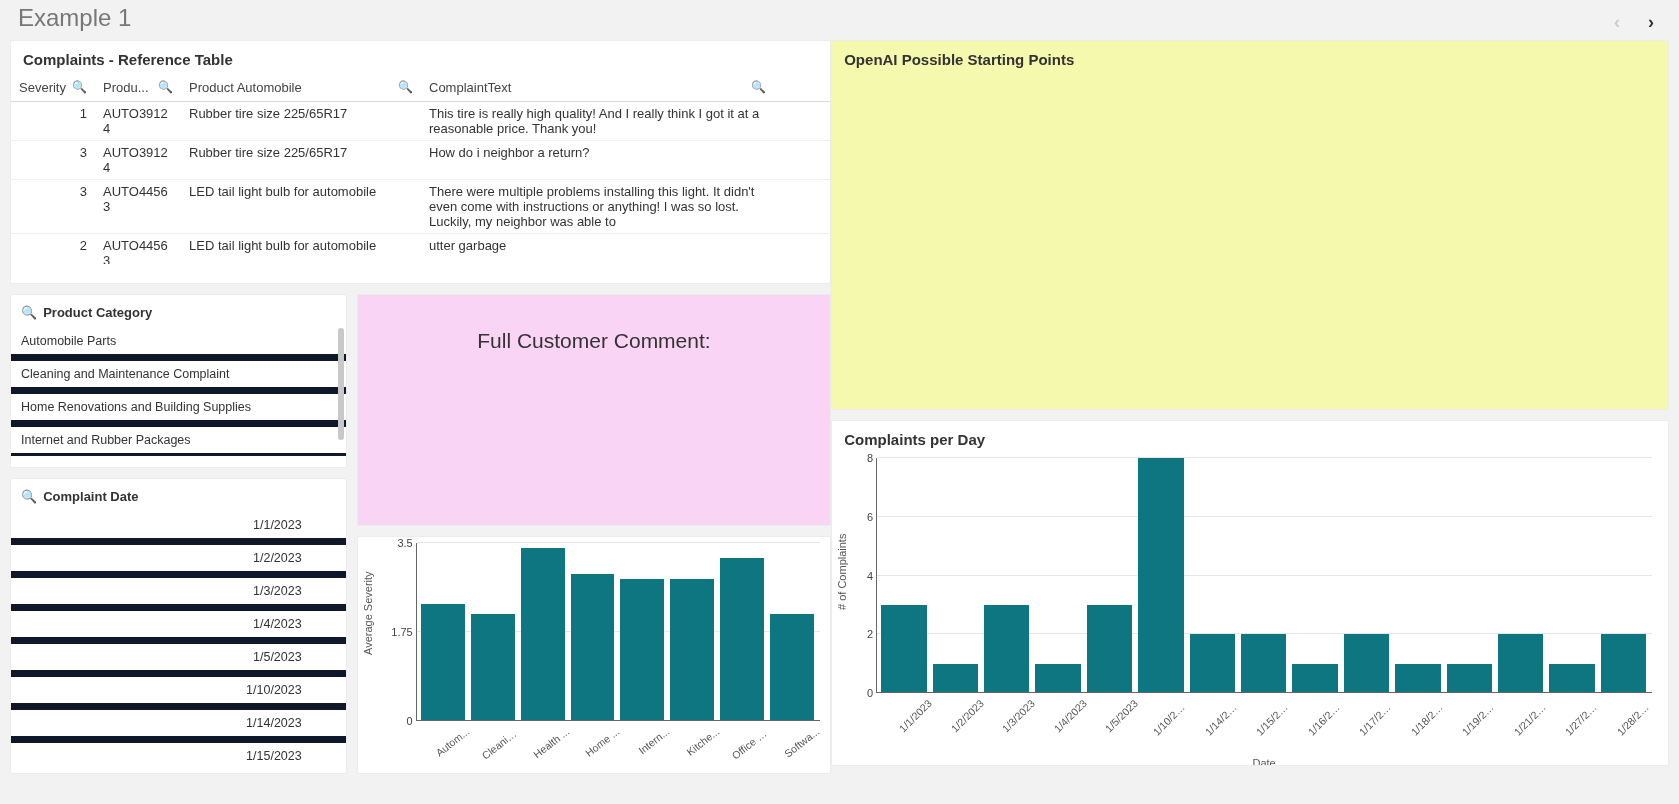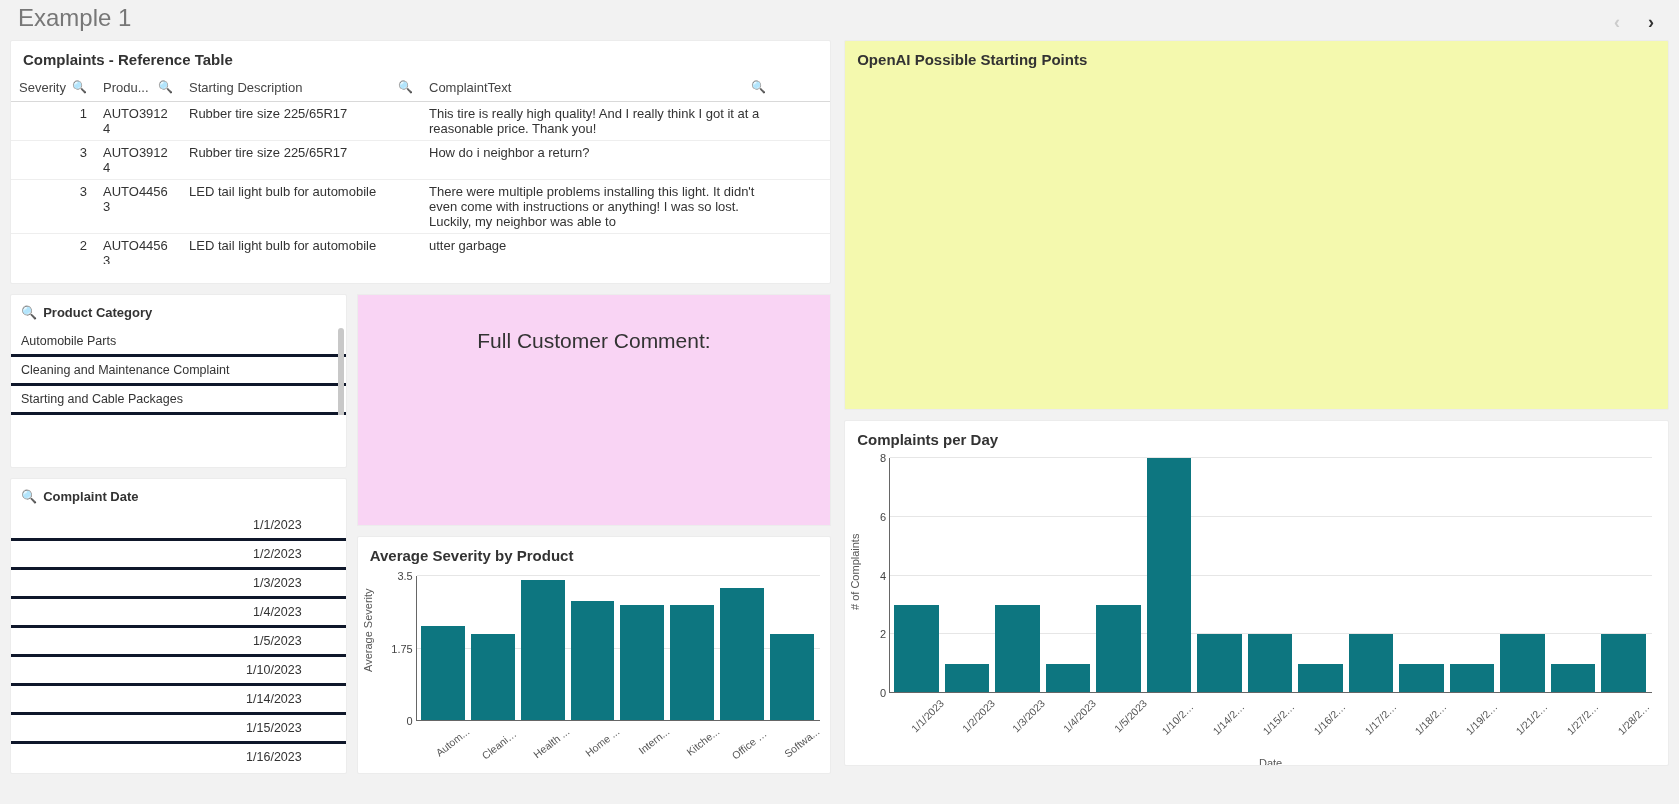--- a/index.html
+++ b/index.html
@@ -26,21 +26,21 @@
     padding: 4px 18px 8px 18px;
     color: #777777;
   }
   .sheet-title { font-size: 24px; font-weight: 500; }
   .sheet-nav { margin-left: auto; display:flex; gap:14px; }
   .nav-btn { width:20px; height:20px; display:flex; align-items:center; justify-content:center; border-radius:3px; }
   .nav-btn.disabled { color:#cccccc; }
   .nav-btn.enabled { color:#333333; cursor:pointer; }
 
   .board {
-    display:flex; gap:13px;
+    display:flex; gap:0;
     padding: 0 10px 10px 10px;
     justify-content: center;
   }
   .col-left { flex: 0 0 49.5%; display:flex; flex-direction:column; gap:10px; }
   .col-right { flex:1; display:flex; flex-direction:column; gap:10px; }
 
   .panel {
     background: var(--panel-bg);
     border: 1px solid #ececec;
     border-radius: 2px;
@@ -77,21 +77,21 @@
   .mid-col { flex:1; display:flex; flex-direction:column; gap:10px; }
 
   
   .filter-panel { }
   .filter-header {
     display:flex; align-items:center; gap:6px;
     padding:10px 10px 8px 10px; font-weight:600; font-size:13px;
   }
   .filter-list { overflow:auto; max-height:128px; position:relative; }
   .filter-item {
-    padding:6px 10px; border-bottom:3px solid #0f172a; font-size:12.5px; color:#333333;
+    padding:6px 10px; border-bottom:7px solid #0f172a; font-size:12.5px; color:#333333;
   }
   .filter-panel.cat { height:174px; }
   .filter-panel.date { height:296px; }
   .filter-panel.date .filter-list { max-height:250px; }
   .filter-item.rt { text-align:right; padding-right:44px; }
   .filter-scrollbar {
     position:absolute; right:2px; top:0; width:6px; height:112px;
     background:#c8c8c8; border-radius:3px;
   }
 
@@ -179,21 +179,21 @@
               <col style="width:84px">
               <col style="width:86px">
               <col style="width:240px">
               <col>
               <col style="width:56px">
             </colgroup>
           <thead>
             <tr>
               <th><span>Severity</span><span class="mag">🔍</span></th>
               <th><span>Produ...</span><span class="mag">🔍</span></th>
-              <th><span>Starting Description</span><span class="mag">🔍</span></th>
+              <th><span>Product Automobile</span><span class="mag">🔍</span></th>
               <th><span>ComplaintText</span><span class="mag">🔍</span></th>
               <th></th>
             </tr>
           </thead>
           <tbody id="ref-tbody">
               <tr>
                 <td class="sev">1</td>
                 <td>AUTO39124</td>
                 <td>Rubber tire size 225/65R17</td>
                 <td>This tire is really high quality! And I really think I got it at a reasonable price. Thank you!</td>
@@ -230,21 +230,22 @@
 
         <section class="panel filter-panel cat">
           <div class="filter-header">
             <span>🔍</span>
             <span>Product Category</span>
           </div>
           <div class="filter-list" id="cat-list">
             <div class="filter-scrollbar"></div>
           <div class="filter-item">Automobile Parts</div>
               <div class="filter-item">Cleaning and Maintenance Complaint</div>
-              <div class="filter-item">Starting and Cable Packages</div>
+              <div class="filter-item">Home Renovations and Building Supplies</div>
+              <div class="filter-item">Internet and Rubber Packages</div>
             </div>
         </section>
 
         <section class="panel filter-panel date">
           <div class="filter-header">
             <span>🔍</span>
             <span>Complaint Date</span>
           </div>
           <div class="filter-list" id="date-list">
               <div class="filter-item rt">1/1/2023</div>
@@ -259,21 +260,20 @@
             </div>
         </section>
       </div>
 
       <div class="mid-col">
         <section class="comment-panel">
           <div class="comment-title">Full Customer Comment:</div>
         </section>
 
         <section class="panel avg-panel">
-          <div class="panel-title">Average Severity by Product</div>
           <div class="chart-body">
             <div class="y-axis-label inner" id="avg-ylabel">Average Severity</div>
             <div style="position:absolute; left:58px; right:10px; top:6px; bottom:52px;">
               <div class="plot-area baseline" id="avg-plot">
                 <div class="gridlines" id="avg-grid">
                     <div class="grid" style="bottom: 50%;"></div>
                     <div class="grid" style="bottom: 100%;"></div>
                   </div>
                 <div class="ticks-y" id="avg-ticks">
                     <div class="tick-y" style="bottom: 0%;">0</div>

